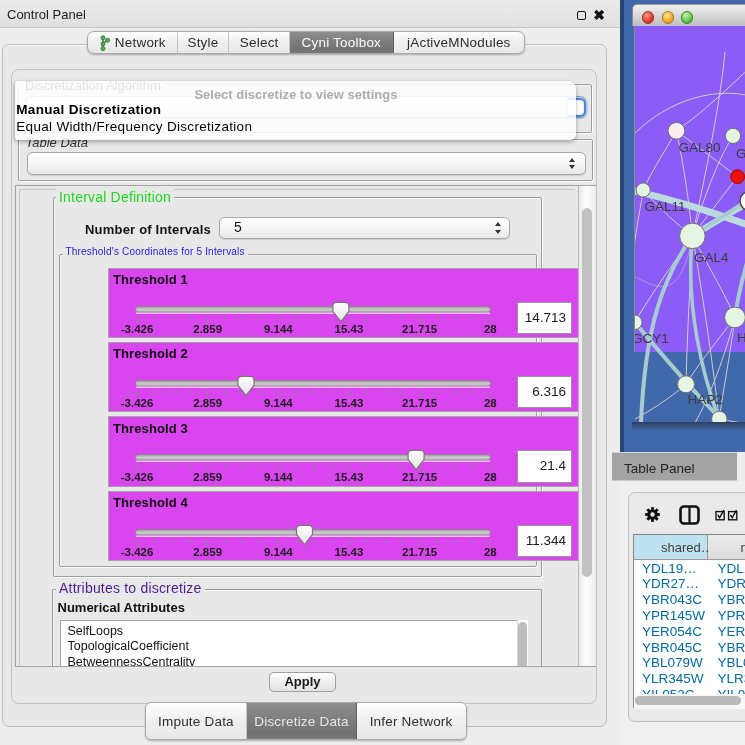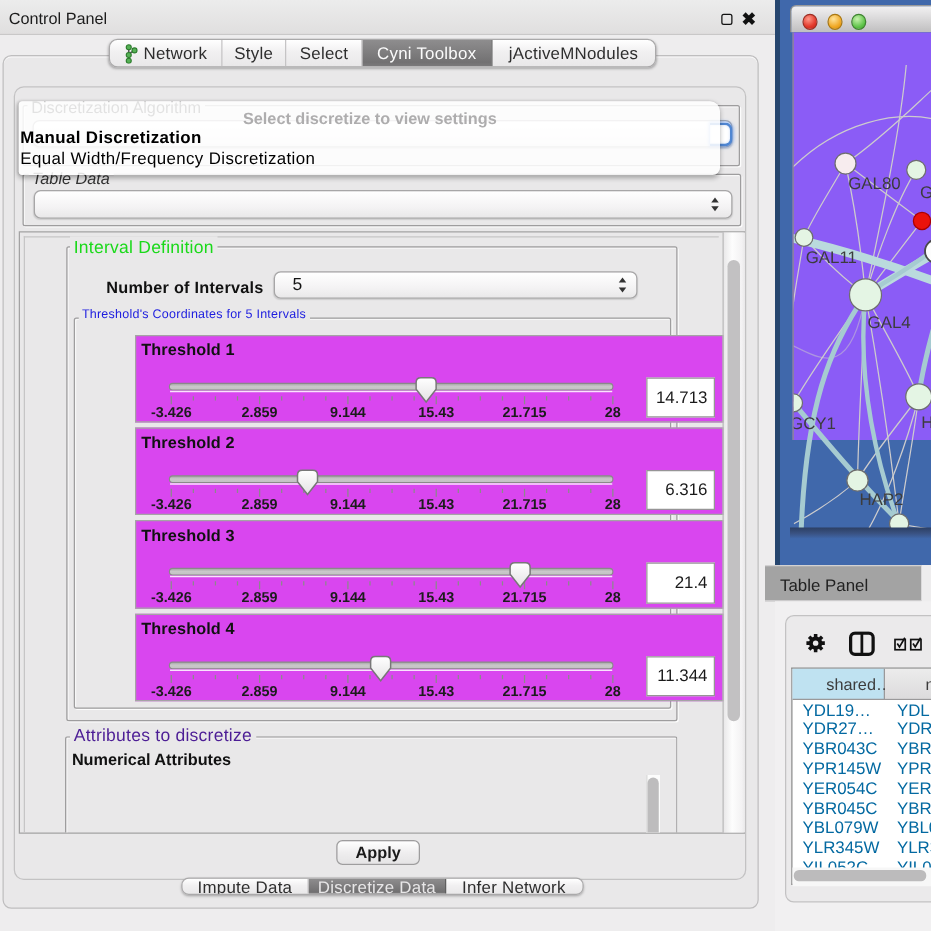--- a/index.html
+++ b/index.html
@@ -25,21 +25,21 @@
   
   .tabbar { display:flex; border:1px solid #aaa9aa; border-radius:7px;
     background:linear-gradient(180deg,#ffffff,#f1f0f1 45%,#e9e8e9);
     box-shadow: 0 1px 2px rgba(0,0,0,.28); overflow:hidden; }
   .tabbar .tab { height:100%; font-size:13.5px; letter-spacing:.2px; color:#2e2e2e; text-align:right;
     border-right:1px solid #c5c4c5; display:flex; align-items:center; justify-content:center; }
   .tabbar .tab:last-child { border-right:none; }
   .tabbar .sel { background:linear-gradient(180deg,#8e8d8e,#727172 85%,#7b7a7b); color:#fbfbfb;
     border-right-color:#5f5f5f; }
   #toptabs { left:87px; top:31px; width:438px; height:23px; }
-  #bottabs { left:144.5px; top:702px; width:322px; height:14px; border-radius:6px; }
+  #bottabs { left:144.5px; top:702px; width:322px; height:38px; border-radius:6px; }
 
   
   .group { border:1px solid #9e9d9e; border-radius:2px;
     box-shadow: inset 1px 1px 0 rgba(255,255,255,.65), 1px 1px 0 rgba(255,255,255,.85); }
   .gtitle { position:absolute; background:#e9e8e9; padding:0 3px; font-size:13px; color:#333; white-space:nowrap; }
 
   
   .combo { background:linear-gradient(180deg,#ffffff,#f4f3f4 60%,#e9e8e9);
     border:1px solid #a7a6a7; border-radius:5.5px;
     box-shadow: 0 1px 1px rgba(0,0,0,.12); font-size:14px; color:#141414; }
@@ -369,20 +369,25 @@
             <text x="239.98" y="64.5" text-anchor="middle" font-size="11.5" font-weight="bold" fill="#1c1c1c" font-family="Liberation Sans, sans-serif">15.43</text>
             <text x="310.64" y="64.5" text-anchor="middle" font-size="11.5" font-weight="bold" fill="#1c1c1c" font-family="Liberation Sans, sans-serif">21.715</text>
             <text x="381.29999999999995" y="64.5" text-anchor="middle" font-size="11.5" font-weight="bold" fill="#1c1c1c" font-family="Liberation Sans, sans-serif">28</text>
             <path d="M 187.5,42.3 L 187.5,37.099999999999994 Q 187.5,33.3 191.3,33.3 L 199.7,33.3 Q 203.5,33.3 203.5,37.099999999999994 L 203.5,42.3 L 195.5,52.599999999999994 Z" fill="url(#thg)" stroke="#787878" stroke-width="1.2"></path>
           </svg>
           <div class="val">11.344</div>
         </div>
         <div class="abs group" style="left:36px; top:403px; width:489.5px; height:80px; border-bottom:none; box-shadow:inset 1px 1px 0 rgba(255,255,255,.65);"></div>
         <div class="gtitle" style="left:40px; top:394.5px; color:#4c1d95; font-size:14px; letter-spacing:.2px;">Attributes to discretize</div>
         <div class="abs" id="numattr" style="left:41.5px; top:414.5px;">Numerical Attributes</div>
+        <div class="abs" id="attrlist" style="left:44px; top:434.5px; width:468px; height:46.5px;">
+          <div style="padding-top:2.5px;">SelfLoops</div>
+          <div>TopologicalCoefficient</div>
+          <div>BetweennessCentrality</div>
+        </div>
         <div class="abs" style="left:500.5px; top:434.5px; width:11.5px; height:46.5px; background:#fcfcfc; border-left:1px solid #d8d8d8;"></div>
         <div class="abs" style="left:502px; top:436px; width:9px; height:45px; background:#bdbcbd; border-radius:4.5px 4.5px 0 0;"></div>
       </div>
     <div class="abs" id="vtrack"></div>
     <div class="abs" id="vthumb"></div>
   </div>
 
 </div>
 
 <div class="abs" id="applybtn">Apply</div>

